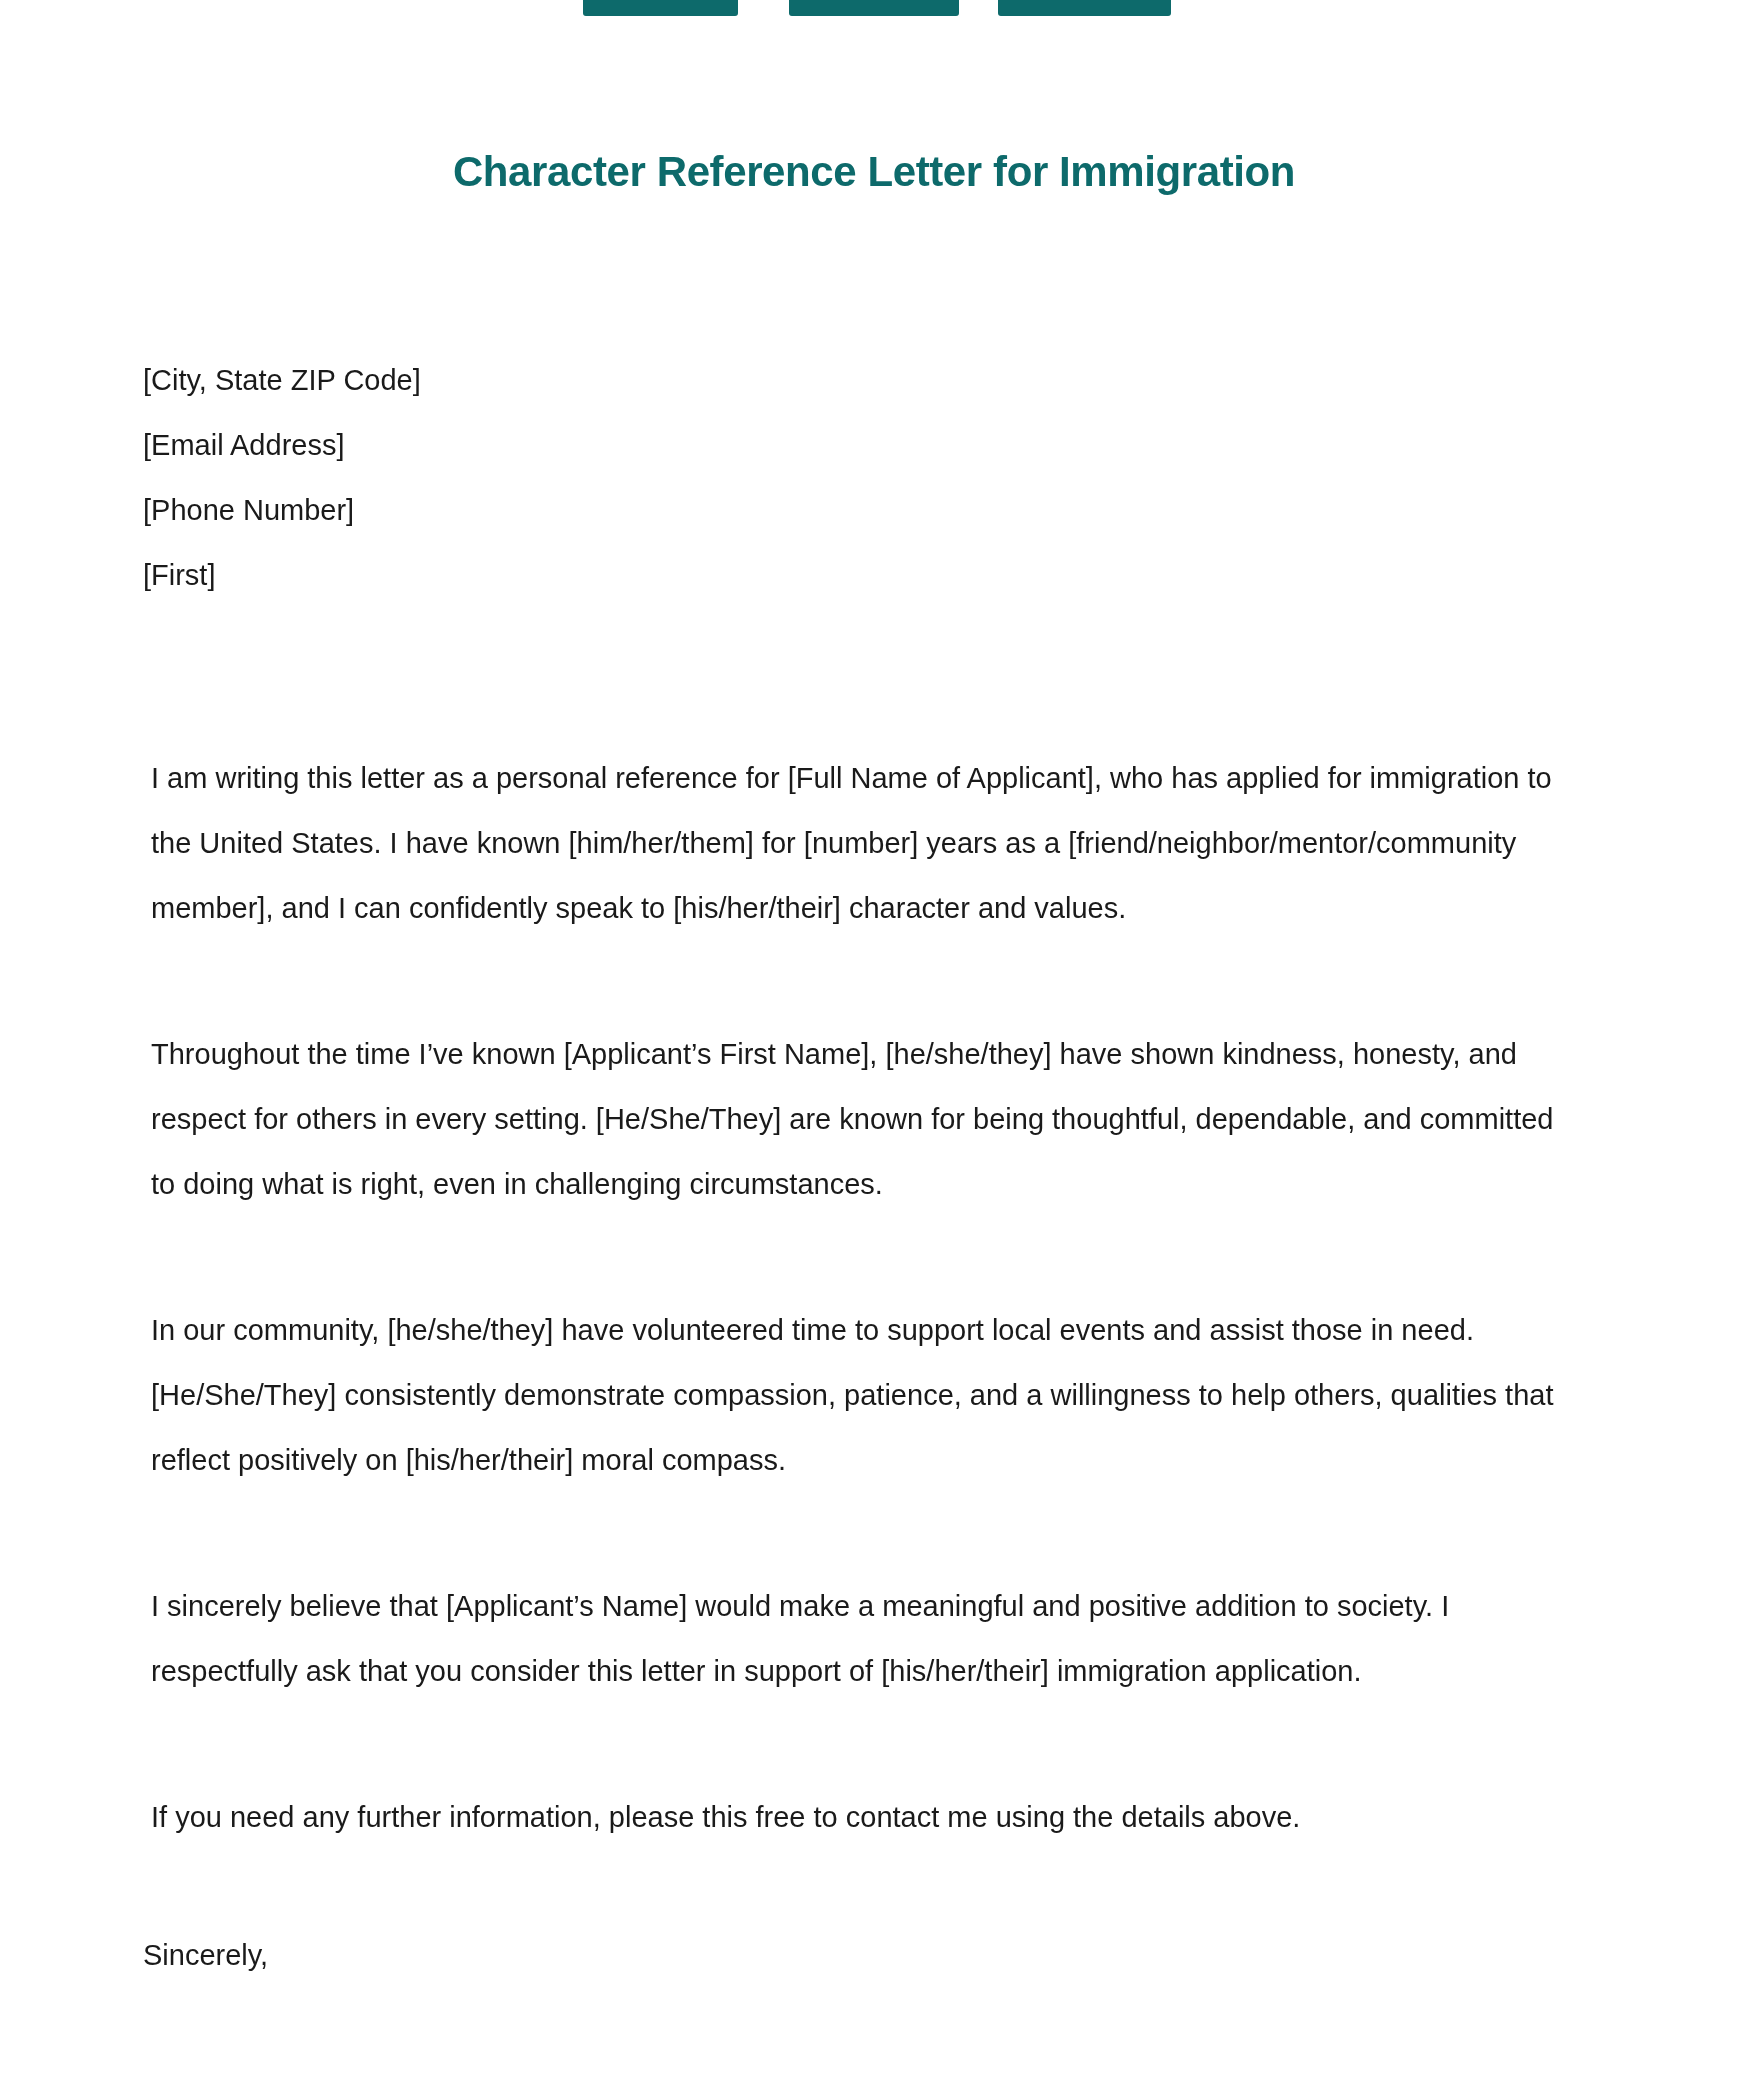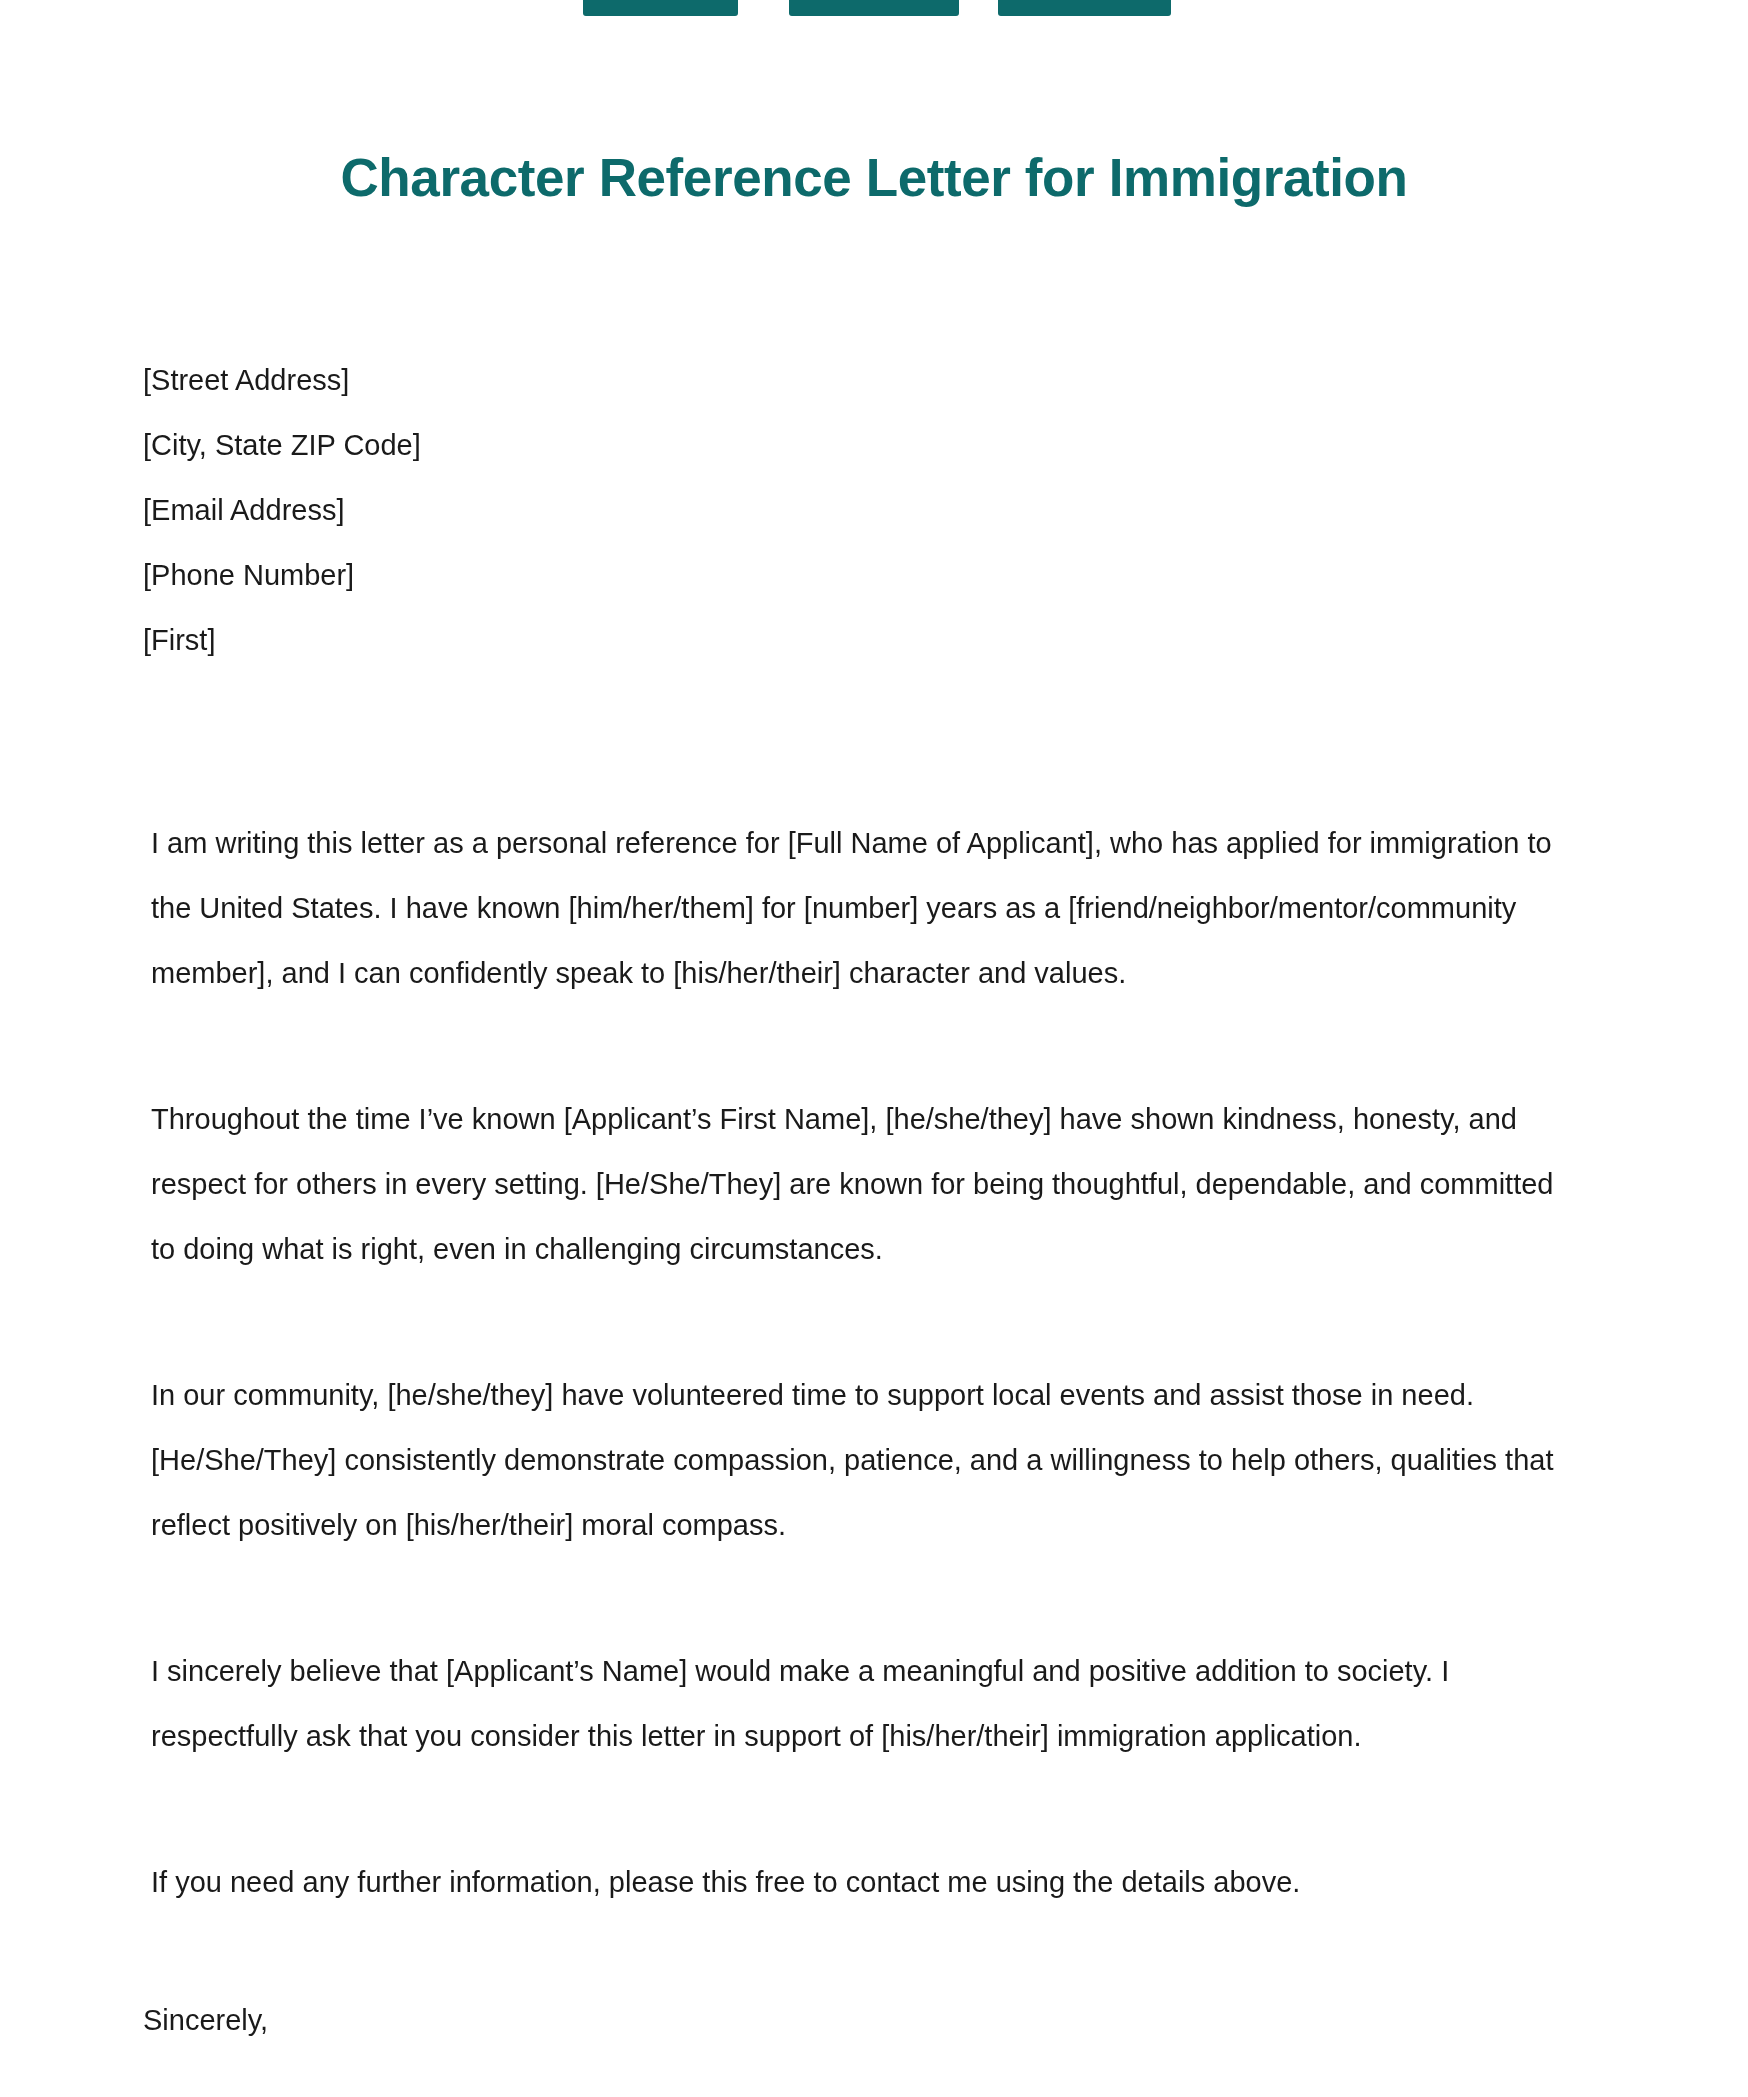--- a/index.html
+++ b/index.html
@@ -39,21 +39,21 @@
   .bar-3 { left: 998px; width: 173px; }
 
   
   .doc-title {
     position: absolute;
     top: 148px;
     left: 0;
     width: 100%;
     text-align: center;
     color: #0d6a6b;
-    font-size: 53px;
+    font-size: 42px;
     font-weight: bold;
     letter-spacing: -0.4px;
     line-height: 1.15;
   }
 
   
   .letter {
     position: absolute;
     top: 348px;
     left: 143px;
@@ -92,21 +92,20 @@
     <div class="bar bar-1"></div>
     <div class="bar bar-2"></div>
     <div class="bar bar-3"></div>
   </div>
 
   <div class="doc-title">Character Reference Letter for Immigration</div>
 
   <div class="letter">
 
     <div>
-      <span class="addr-line">[Street Address]</span>
       <span class="addr-line">[City, State ZIP Code]</span>
       <span class="addr-line">[Email Address]</span>
       <span class="addr-line">[Phone Number]</span>
       <span class="addr-line">[First]</span>
     </div>
 
     <div class="block-gap"></div>
 
 
     <div class="para-gap"></div>

